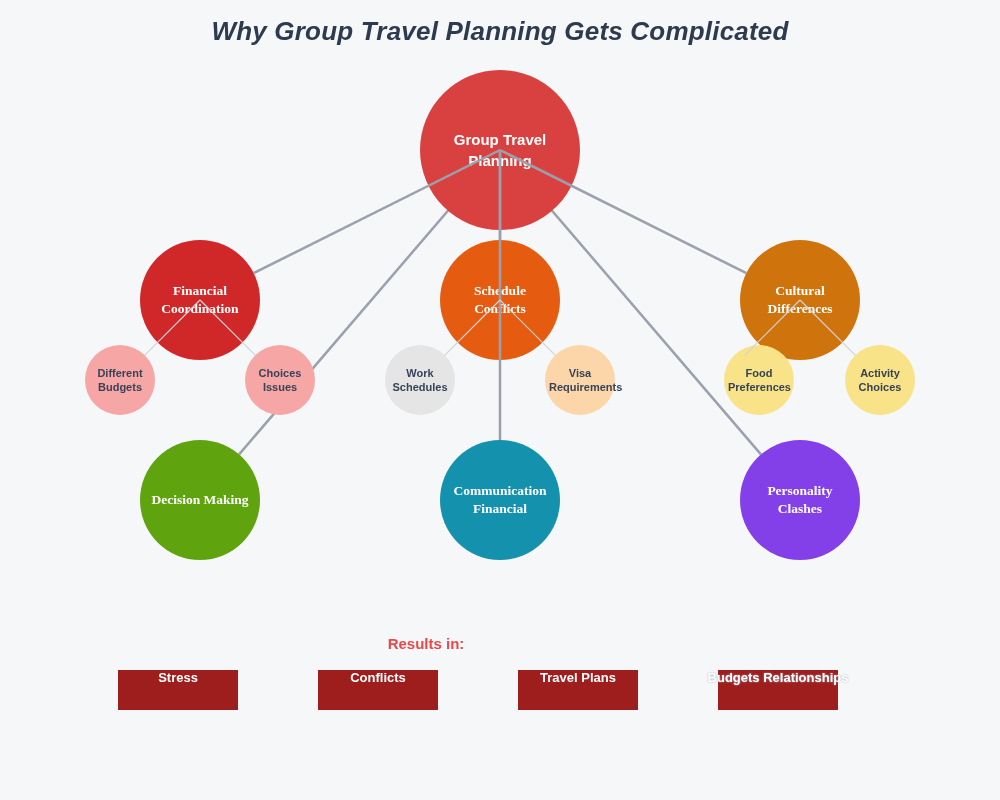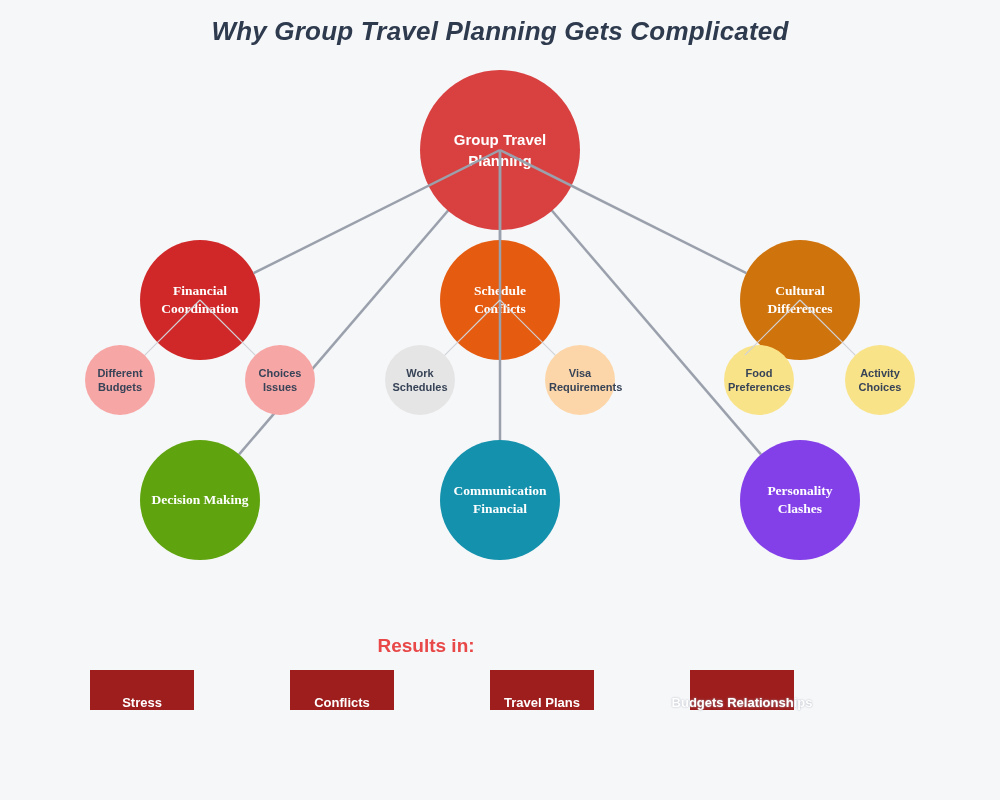--- a/index.html
+++ b/index.html
@@ -82,34 +82,35 @@
     font-size: 11px;
     line-height: 1.3;
     max-width: 62px;
   }
   .results-heading {
     position: absolute;
     left: 0;
     top: 635px;
     width: 852px;
     text-align: center;
-    font-size: 19px;
+    font-size: 15px;
     font-weight: 700;
     color: #e84848;
     z-index: 2;
   }
   .result-box {
     position: absolute;
     top: 670px;
-    width: 104px;
+    width: 120px;
     height: 40px;
     display: flex;
-    align-items: flex-end;
+    align-items: flex-start;
     justify-content: center;
     z-index: 2;
+    margin-left: 28px;
   }
   .result-box span {
     color: #ffffff;
     font-size: 13px;
     font-weight: 700;
     white-space: nowrap;
   }
   .result-box span.ghost {
     text-shadow: 0 0 2px #a7aeb9;
   }

